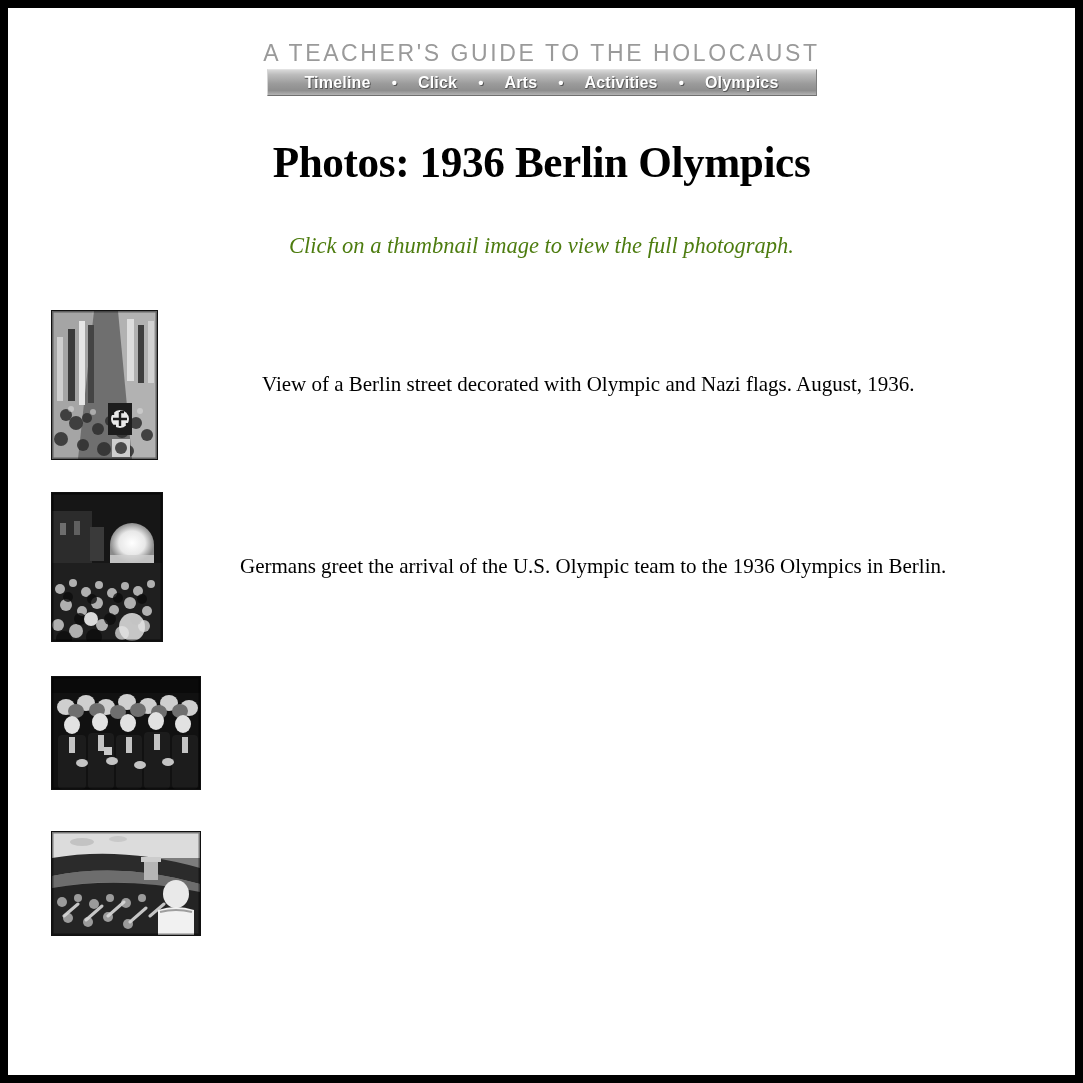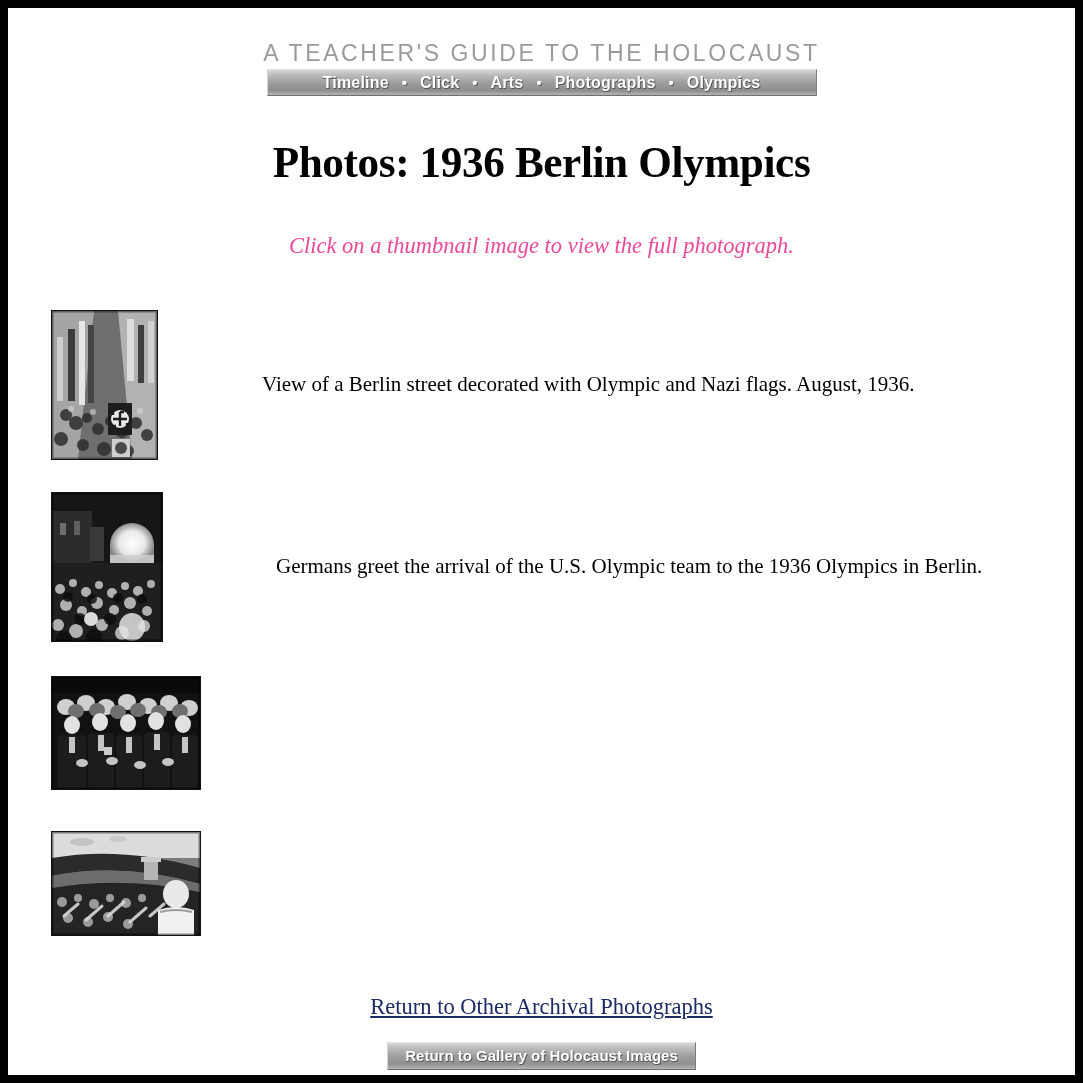--- a/index.html
+++ b/index.html
@@ -53,21 +53,21 @@
     width: 548px;
     height: 25px;
     background: linear-gradient(to bottom, #d8d8d8 0%, #bdbdbd 18%, #9b9b9b 55%, #8e8e8e 82%, #b4b4b4 100%);
     border-top: 1px solid #e2e2e2;
     border-left: 1px solid #d5d5d5;
     border-right: 1px solid #7d7d7d;
     border-bottom: 1px solid #6f6f6f;
     display: flex;
     align-items: center;
     justify-content: center;
-    gap: 0px;
+    gap: 8px;
   }
   .nav-item {
     font-family: "Liberation Sans", "DejaVu Sans", sans-serif;
     font-size: 16px;
     font-weight: bold;
     color: #ffffff;
     text-shadow: 1px 1px 0 #585858, 0 1px 0 #6a6a6a;
     letter-spacing: 0.2px;
     padding: 0 2px;
     line-height: 1;
@@ -92,21 +92,21 @@
     color: #000000;
     margin: 40px 0 0 0;
     letter-spacing: -0.4px;
     transform: scaleX(0.96);
   }
   .page-subtitle {
     text-align: center;
     font-family: "Liberation Serif", "DejaVu Serif", serif;
     font-style: italic;
     font-size: 22.5px;
-    color: #ec4899;
+    color: #4d7c0f;
     margin: 45px 0 0 0;
   }
 
   
   .photo-list {
     margin-top: 34px;
   }
   .photo-row {
     display: flex;
     align-items: center;
@@ -132,21 +132,21 @@
   .thumb svg { display: block; }
 
   .caption {
     font-family: "Liberation Serif", "DejaVu Serif", serif;
     font-size: 21px;
     color: #000000;
     line-height: 1.2;
   }
 
   .row-1 { height: 183px; gap: 22px; }
-  .row-2 { height: 182px; gap: 36px; }
+  .row-2 { height: 182px; }
   .row-3 { height: 144px; }
   .row-4 { height: 132px; }
 
   
   .footer {
     text-align: center;
     margin-top: 36px;
   }
   .footer-link {
     font-family: "Liberation Serif", "DejaVu Serif", serif;
@@ -186,21 +186,21 @@
   <div class="site-banner">
     <div class="banner-title">A TEACHER'S GUIDE TO THE HOLOCAUST</div>
 
     <div class="navbar">
       <span class="nav-item">Timeline</span>
       <span class="nav-sep">•</span>
       <span class="nav-item">Click</span>
       <span class="nav-sep">•</span>
       <span class="nav-item">Arts</span>
       <span class="nav-sep">•</span>
-      <span class="nav-item">Photographs</span>
+      <span class="nav-item">Activities</span>
       <span class="nav-sep">•</span>
       <span class="nav-item">Olympics</span>
     </div>
   </div>
 
   <h1 class="page-title">Photos: 1936 Berlin Olympics</h1>
   <p class="page-subtitle">Click on a thumbnail image to view the full photograph.</p>
 
   <div class="photo-list">
 
@@ -437,21 +437,15 @@
               <path d="M108 80 q16 -4 32 0" stroke="#9e9e9e" stroke-width="2" fill="none"></path>
               <rect width="148" height="103" fill="none" stroke="#000000" stroke-width="3" opacity="0.45"></rect>
             </svg>
           </span>
         </a>
       </div>
     </div>
 
   </div>
 
-  <div class="footer">
-    <a class="footer-link">Return to Other Archival Photographs</a>
-    <div class="footer-button-wrap">
-      <span class="footer-button">Return to Gallery of Holocaust Images</span>
-    </div>
-  </div>
 
 </div>
 </div>
 
 </body></html>

